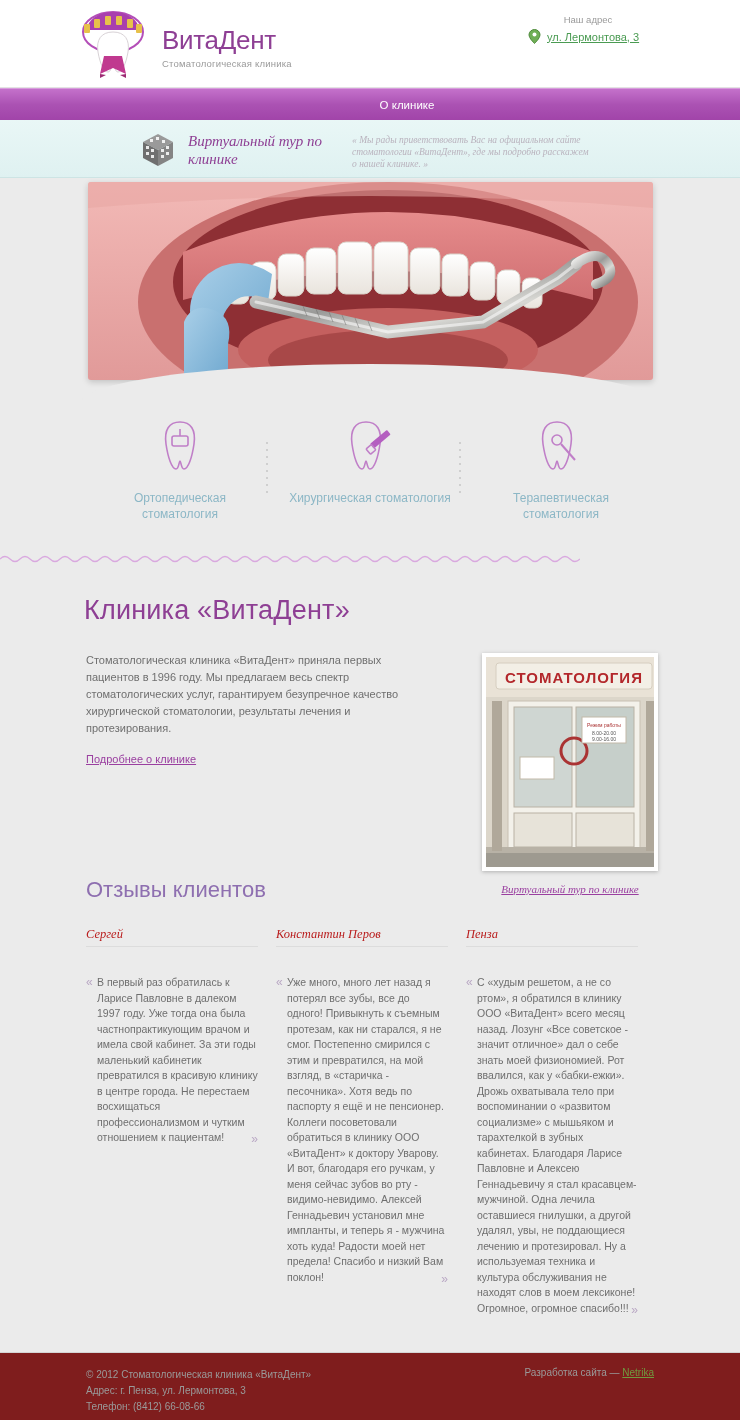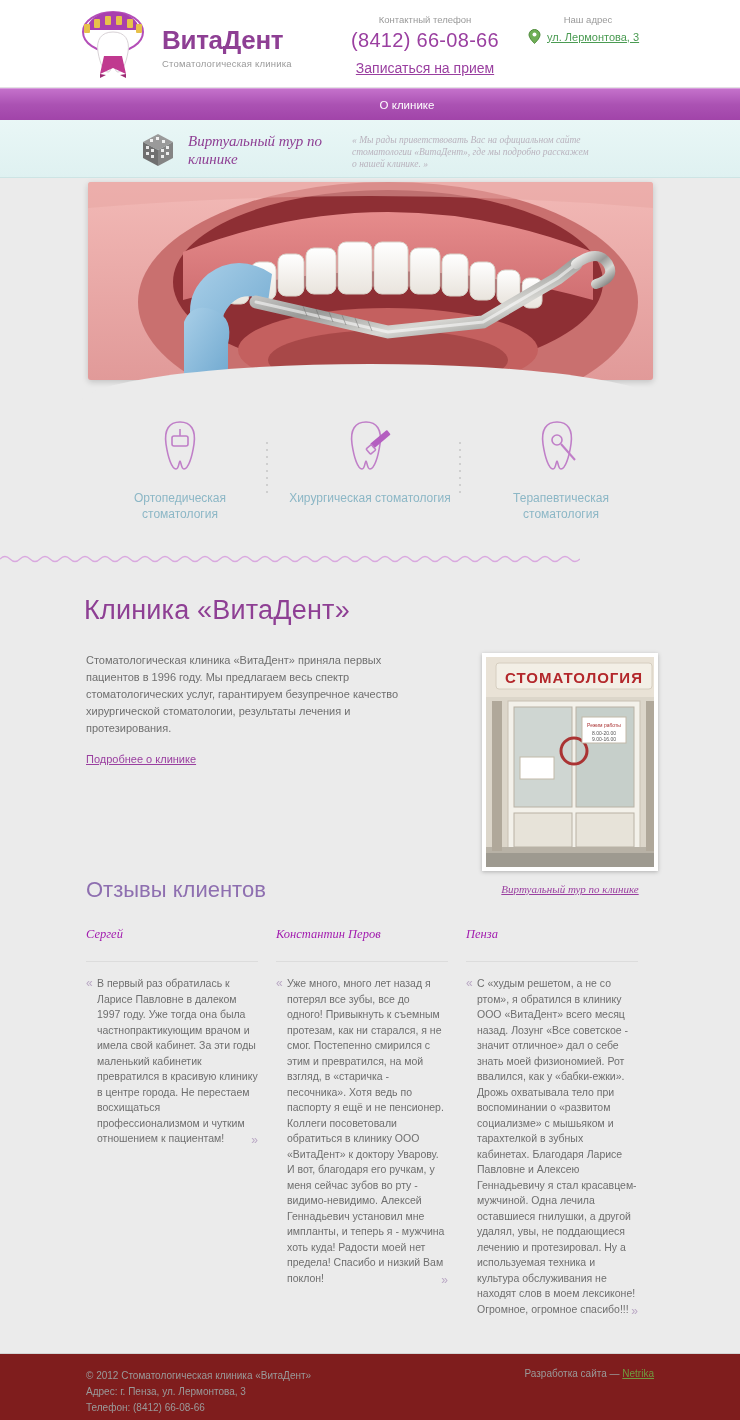--- a/index.html
+++ b/index.html
@@ -25,21 +25,21 @@
     left: 74px; top: 10px;
     display: flex;
     align-items: center;
     gap: 10px;
   }
   .logo-mark { width: 78px; height: 68px; position: relative; }
   .logo-mark svg { display: block; }
   .logo-text { padding-top: 8px; }
   .logo-title {
     font-size: 26px;
-    font-weight: bold;
+    font-weight: normal;
     color: #8e3f94;
     letter-spacing: -0.3px;
     line-height: 1;
   }
   .logo-sub {
     font-size: 9.5px;
     color: #9a9a9a;
     margin-top: 5px;
     letter-spacing: 0.2px;
   }
@@ -278,24 +278,24 @@
   .review-cols {
     display: flex;
     gap: 18px;
     padding: 0 86px;
   }
   .review-col { width: 172px; }
   .review-author {
     font-family: "Liberation Serif", serif;
     font-style: italic;
     font-size: 12.5px;
-    color: #a21caf;
-    padding-bottom: 19px;
+    color: #b91c1c;
+    padding-bottom: 4px;
     border-bottom: 1px solid #dcdcdc;
-    margin-bottom: 14px;
+    margin-bottom: 28px;
   }
   .review-body {
     position: relative;
     font-size: 10.5px;
     line-height: 15.5px;
     color: #6f6f6f;
     padding-left: 11px;
   }
   .quote-open {
     position: absolute;
@@ -361,25 +361,20 @@
           <path d="M26 64 L26 68 L32 65 Z" fill="#9c2a72"></path>
           <path d="M52 64 L52 68 L46 65 Z" fill="#9c2a72"></path>
         </svg>
       </div>
       <div class="logo-text">
         <div class="logo-title">ВитаДент</div>
         <div class="logo-sub">Стоматологическая клиника</div>
       </div>
     </div>
 
-    <div class="contact-block">
-      <div class="contact-label">Контактный телефон</div>
-      <div class="contact-phone">(8412) 66-08-66</div>
-      <div class="appointment-link">Записаться на прием</div>
-    </div>
 
     <div class="address-block">
       <div class="address-label">Наш адрес</div>
       <div class="address-row">
         <span class="pin-icon">
           <svg width="13" height="15" viewBox="0 0 13 15">
             <path d="M6.5 0.5 C3.5 0.5 1 2.9 1 5.7 C1 9.4 6.5 14.5 6.5 14.5 C6.5 14.5 12 9.4 12 5.7 C12 2.9 9.5 0.5 6.5 0.5 Z" fill="#6fae56" stroke="#4f8a3c" stroke-width="1"></path>
             <circle cx="6.5" cy="5.6" r="2" fill="#ffffff"></circle>
           </svg>
         </span>

